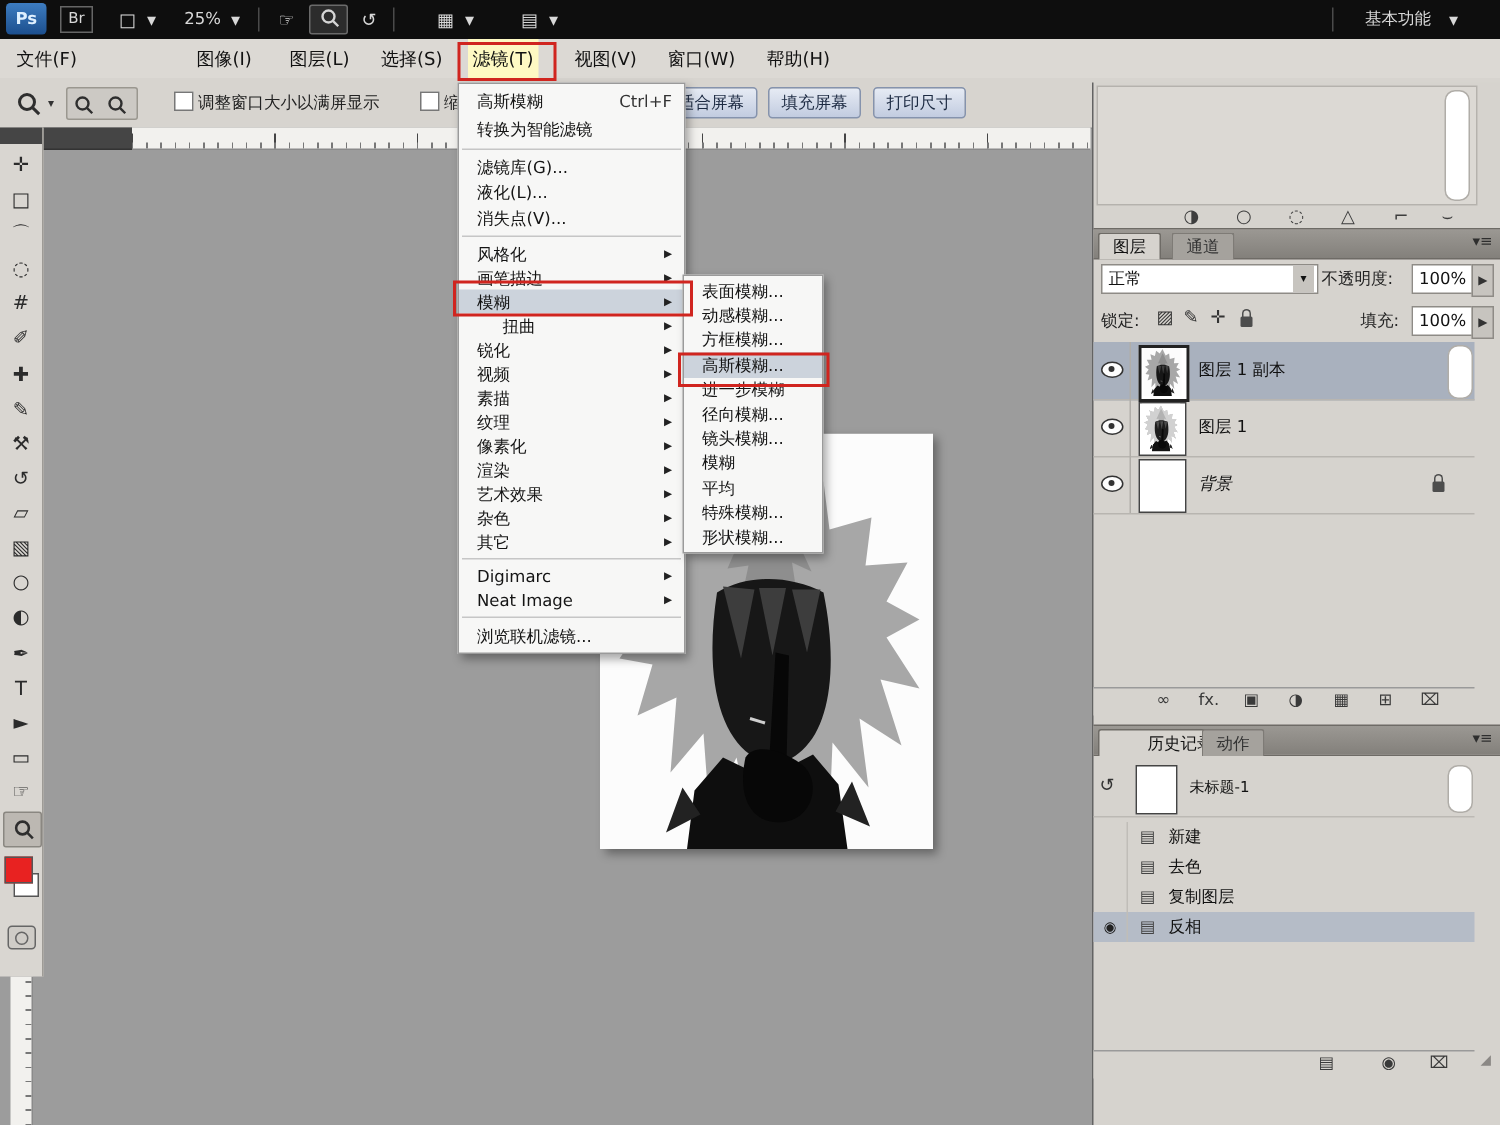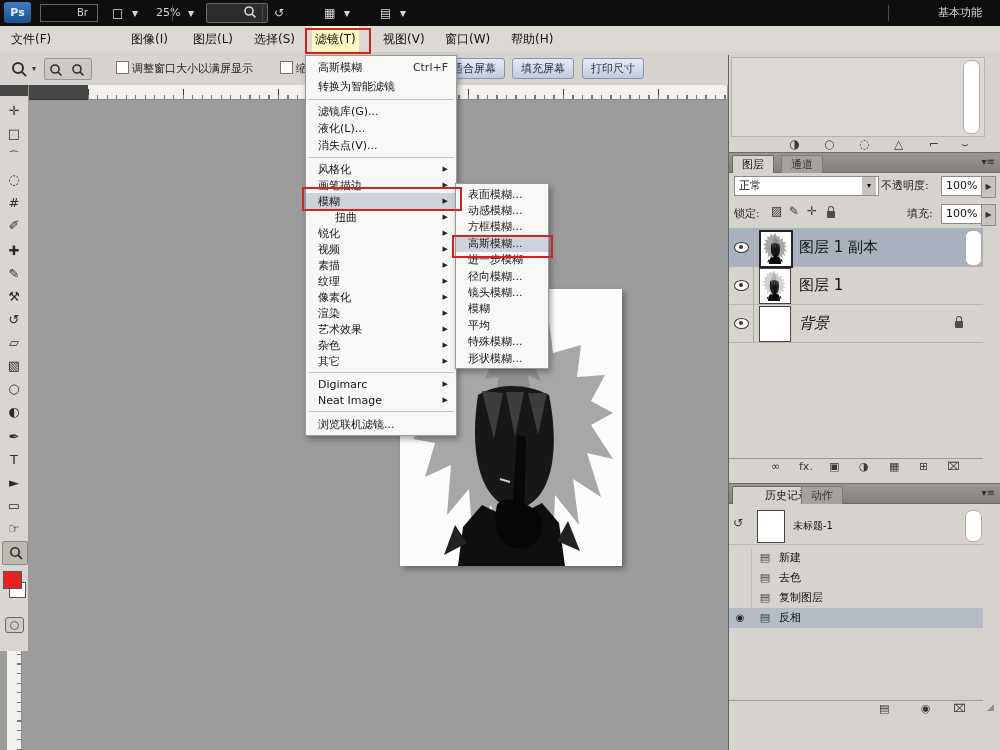--- a/index.html
+++ b/index.html
@@ -1,21 +1,21 @@
 <!DOCTYPE html>
 <html><head>
 <meta charset="utf-8">
 <style>
   html,body{margin:0;padding:0;}
   #root{position:relative;width:1000px;height:750px;background:#9c9c9c;overflow:hidden;
         font-family:"DejaVu Sans","Liberation Sans",sans-serif;font-size:11px;color:#111;}
   .abs{position:absolute;}
   
   .appbar{position:absolute;left:0;top:0;width:1000px;height:26px;background:#0e0e0e;}
-  .appbar .ic{position:absolute;top:0;height:26px;line-height:26px;color:#d8d8d8;font-size:12px;padding-left:36px;}
+  .appbar .ic{position:absolute;top:0;height:26px;line-height:26px;color:#d8d8d8;font-size:12px;text-align:center;}
   .pslogo{position:absolute;left:4px;top:2px;width:27px;height:21px;border-radius:3px;
           background:linear-gradient(#3d7cc0,#1c4f8e);color:#dff0ff;font-weight:bold;font-size:11px;
           text-align:center;line-height:21px;}
   .vsep{position:absolute;top:5px;width:1px;height:16px;background:#4a4a4a;}
   .caret{color:#bdbdbd;font-size:8px;}
   
   .mag{width:8px;height:8px;border:2px solid #2e2e2e;border-radius:50%;position:relative;display:inline-block;}
   .mag::after{content:"";position:absolute;width:6px;height:2px;background:#2e2e2e;transform:rotate(45deg);left:7px;top:9px;}
   .mag.lt{border-color:#d5d5d5;} .mag.lt::after{background:#d5d5d5;}
   
@@ -64,21 +64,21 @@
   .field{position:absolute;background:#fff;border:1px solid #8e8b86;height:18px;line-height:18px;font-size:11px;padding:0 4px;}
   .spin{position:absolute;width:13px;height:20px;background:#c7c4bf;border:1px solid #8e8b86;text-align:center;line-height:20px;font-size:8px;color:#333;}
   .plabel{position:absolute;font-size:11px;color:#222;height:20px;line-height:20px;white-space:nowrap;}
   .eye{width:13px;height:9px;border:1px solid #333;border-radius:50%;position:relative;background:#fdfdfd;display:inline-block;}
   .eye::after{content:"";position:absolute;left:4px;top:2px;width:4px;height:4px;background:#333;border-radius:50%;}
   .lrow{position:absolute;left:0;width:254px;height:38px;border-bottom:1px solid #b8b5b0;}
   .lrow.sel{background:#a9b1be;}
   .eyecell{position:absolute;left:0;top:0;width:24px;height:38px;border-right:1px solid #b0ada8;text-align:center;line-height:38px;}
   .eyecell .eye{vertical-align:middle;}
   .thumb{position:absolute;left:30px;top:2px;width:30px;height:34px;background:#fff;border:1px solid #444;}
-  .lname{position:absolute;left:70px;top:0;height:38px;line-height:38px;font-size:15px;}
+  .lname{position:absolute;left:70px;top:0;height:38px;line-height:38px;font-size:11px;}
   .locksym{width:8px;height:7px;background:#4d4d4d;border-radius:1px;position:relative;display:inline-block;}
   .locksym::before{content:"";position:absolute;top:-5px;left:1px;width:4px;height:5px;border:1px solid #4d4d4d;border-bottom:none;border-radius:3px 3px 0 0;}
   .footicons{position:absolute;left:0;width:254px;height:18px;border-top:1px solid #9a9a9a;background:#d6d3ce;}
   .fico{position:absolute;top:1px;font-size:11px;color:#3a3a3a;}
   .scrollstrip{position:absolute;width:15px;background:#fff;border:1px solid #b0ada8;border-radius:7px;}
   .hrow{position:absolute;left:0;width:254px;height:20px;line-height:20px;font-size:11px;}
   .hrow.sel{background:#b5bcc7;}
   .hsrc{position:absolute;left:0;top:0;width:22px;height:20px;border-right:1px solid #c0bdb8;text-align:center;line-height:20px;}
   .hico{position:absolute;left:28px;top:0;width:16px;text-align:center;color:#444;}
   .hname{position:absolute;left:50px;top:0;}

